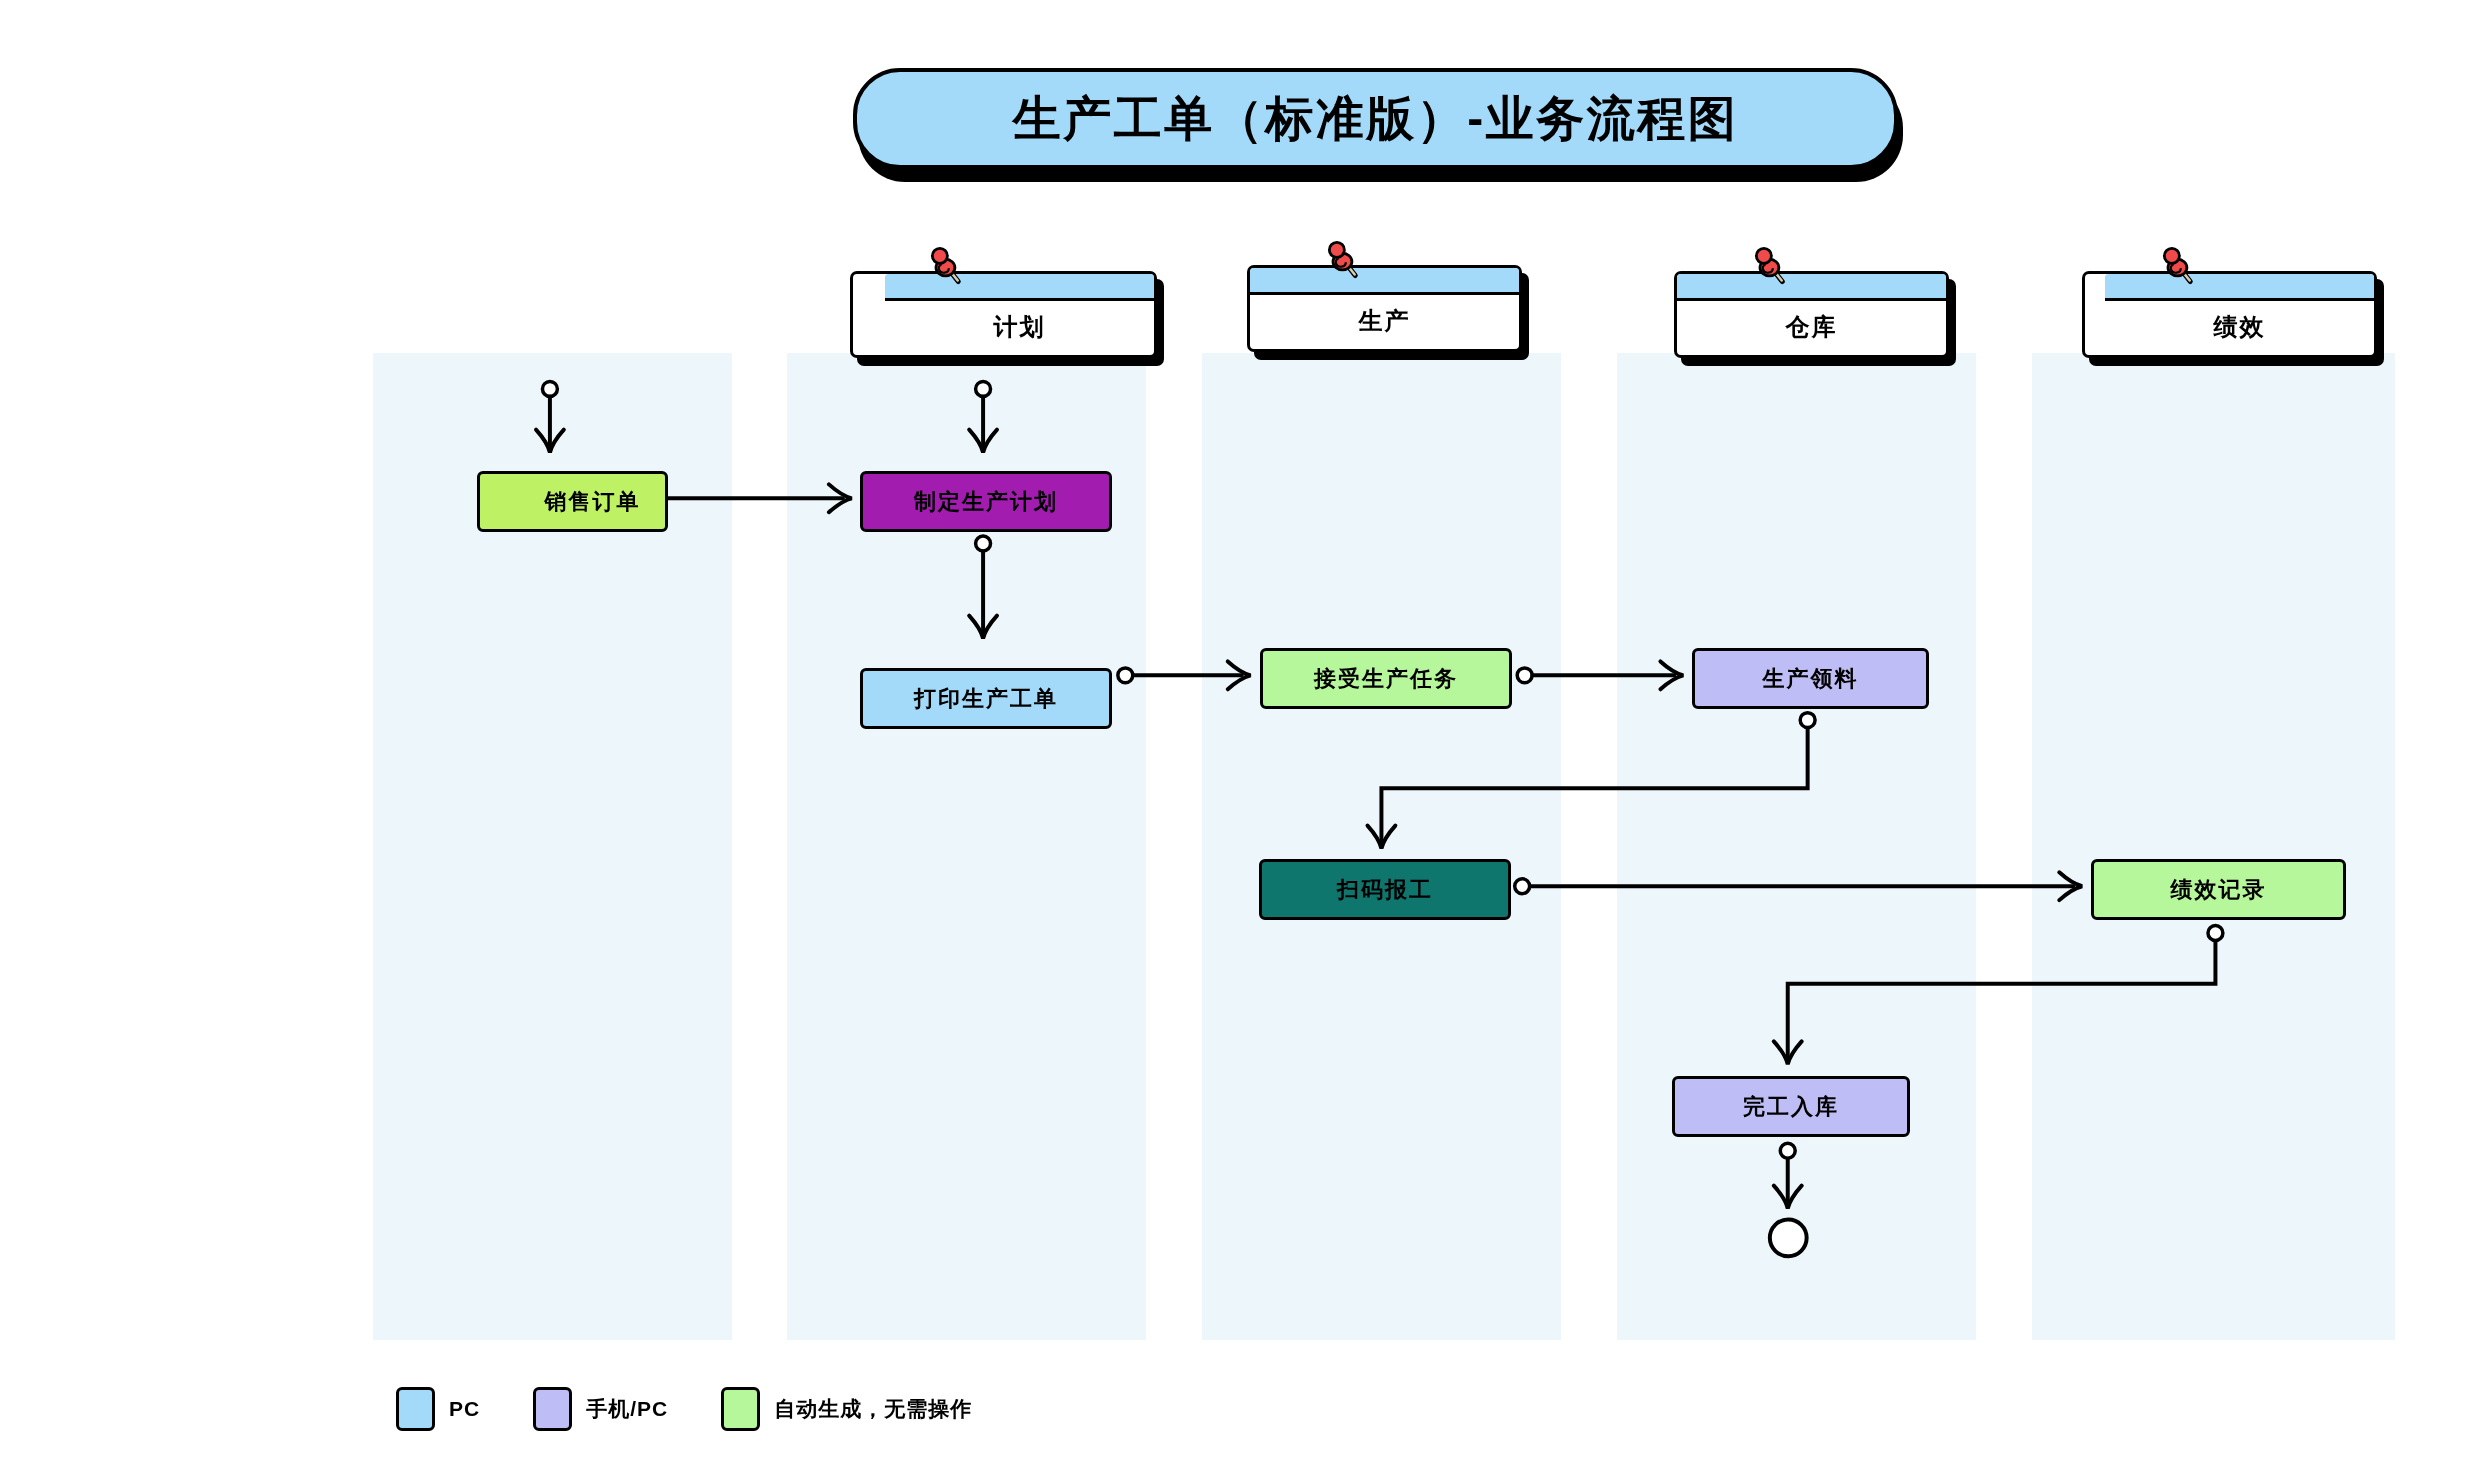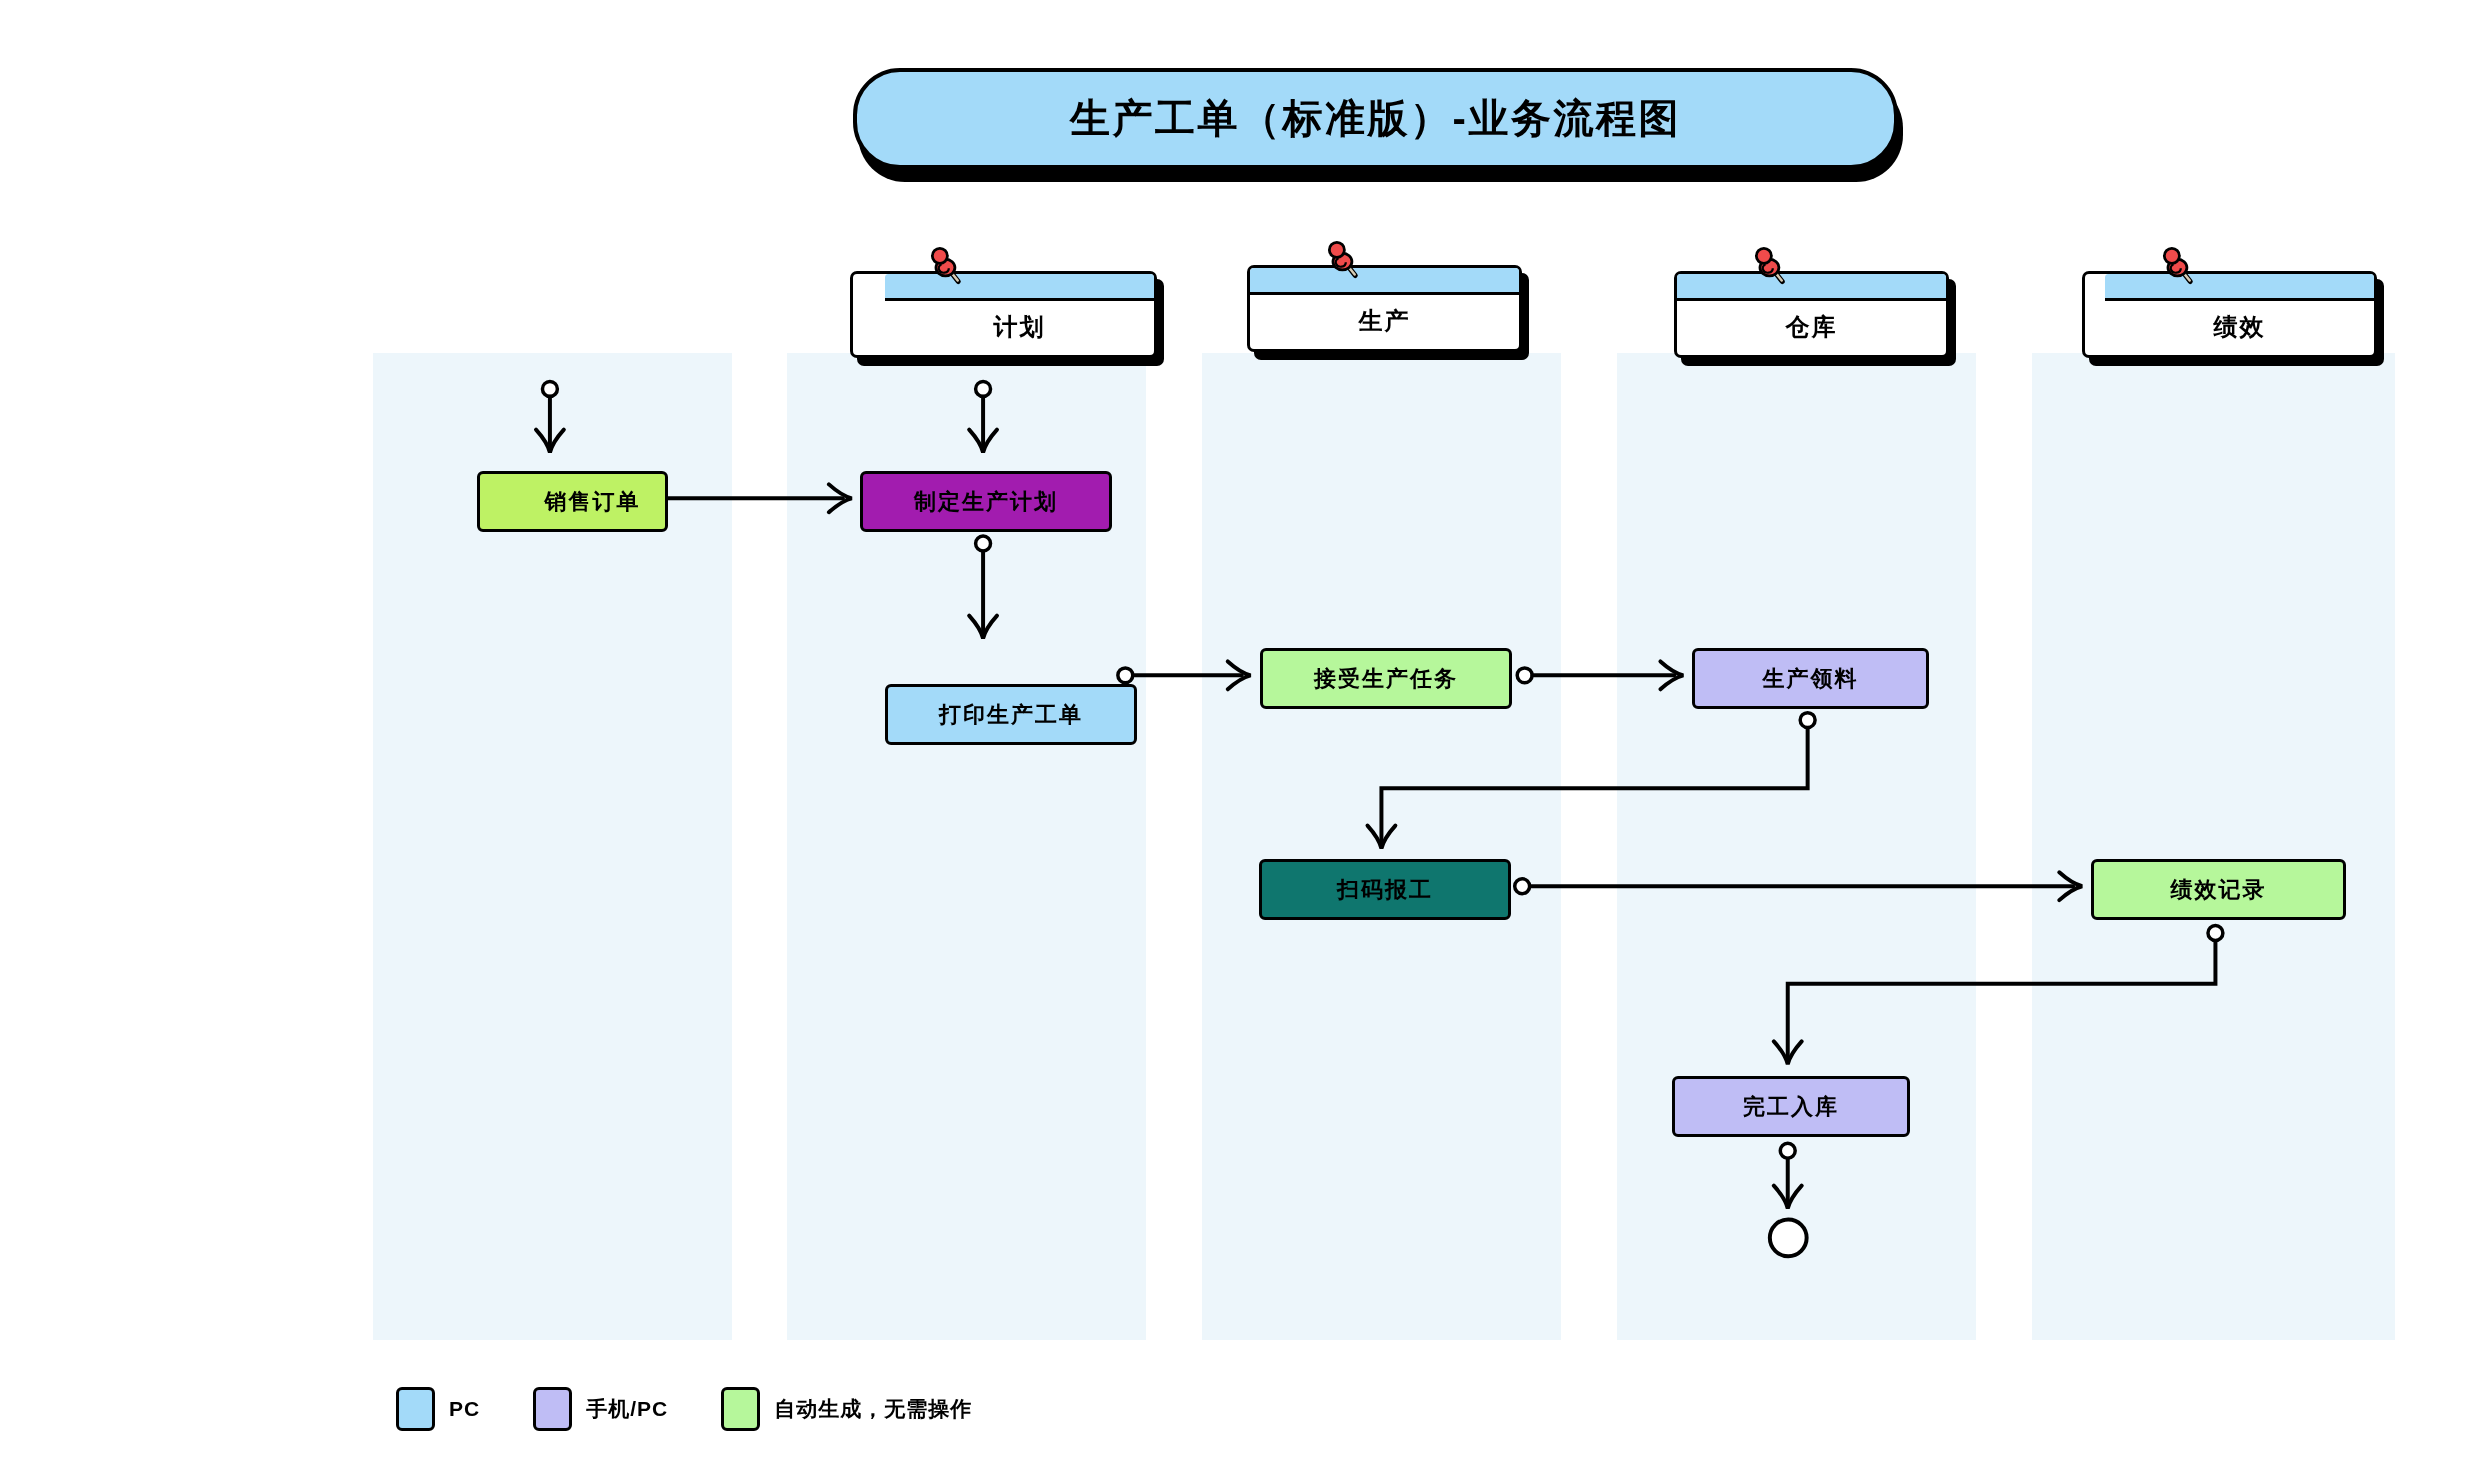--- a/index.html
+++ b/index.html
@@ -12,21 +12,21 @@
     position:relative; width:2739px; height:1483px; overflow:hidden;
     background:var(--canvas_bg);
     font-family:"Liberation Sans", sans-serif; color:#000;
   }
   .lane{position:absolute; top:353px; height:987px; background:var(--lane_bg);}
   .title{
     position:absolute; left:853px; top:68px; width:1037px; height:93px;
     background:var(--node_blue); border:4px solid var(--outline); border-radius:47px;
     box-shadow:5px 13px 0 var(--outline);
     display:flex; align-items:center; justify-content:center;
-    font-size:40px; font-weight:bold; letter-spacing:2.5px;
+    font-size:48px; font-weight:bold; letter-spacing:2.5px;
   }
   .lane-header{
     position:absolute; width:269px; height:81px; background:#fff;
     border:3px solid var(--outline); border-radius:7px;
     box-shadow:7px 8px 0 var(--outline);
   }
   .lane-header .strip{height:24px; background:var(--header_strip); border-bottom:3px solid var(--outline); border-radius:3.5px 3.5px 0 0;}
   .lane-header .hlabel{height:51px; display:flex; align-items:center; justify-content:center; font-size:24px; font-weight:bold; letter-spacing:2px;}
   .pin{position:absolute; left:75px; top:-27px; width:36px; height:39px;}
   .node{
@@ -165,21 +165,21 @@
         <path d="M3594 2330 V2416"></path>
         <path d="M3566 2384 C3584 2404 3591 2418 3594 2430 C3597 2418 3604 2404 3622 2384"></path>
       </g>
 
       <circle cx="3595" cy="2489" r="37" fill="#fff" stroke-width="8"></circle>
     </g>
   </svg>
 
   <div class="node" style="left: 477px; top: 471px; width: 145px; height: 55px; background: #bef264; padding-left: 40px;">销售订单</div>
   <div class="node" style="left: 860px; top: 471px; width: 246px; height: 55px; background: #a21caf;">制定生产计划</div>
-  <div class="node" style="left: 860px; top: 684px; width: 246px; height: 55px; background: rgb(163, 218, 249); margin-left: 25px;">打印生产工单</div>
+  <div class="node" style="left: 860px; top: 668px; width: 246px; height: 55px; background: rgb(163, 218, 249);">打印生产工单</div>
   <div class="node" style="left: 1260px; top: 648px; width: 246px; height: 55px; background: rgb(182, 247, 155);">接受生产任务</div>
   <div class="node" style="left: 1692px; top: 648px; width: 231px; height: 55px; background: rgb(191, 189, 245);">生产领料</div>
   <div class="node" style="left: 1259px; top: 859px; width: 246px; height: 55px; background: #0f766e;">扫码报工</div>
   <div class="node" style="left: 2091px; top: 859px; width: 249px; height: 55px; background: rgb(182, 247, 155);">绩效记录</div>
   <div class="node" style="left: 1672px; top: 1076px; width: 232px; height: 55px; background: rgb(191, 189, 245);">完工入库</div>
 
   <div class="legend">
     <div class="legend-item">
       <div class="swatch" style="background: rgb(163, 218, 249);"></div>
       <div class="llabel">PC</div>

